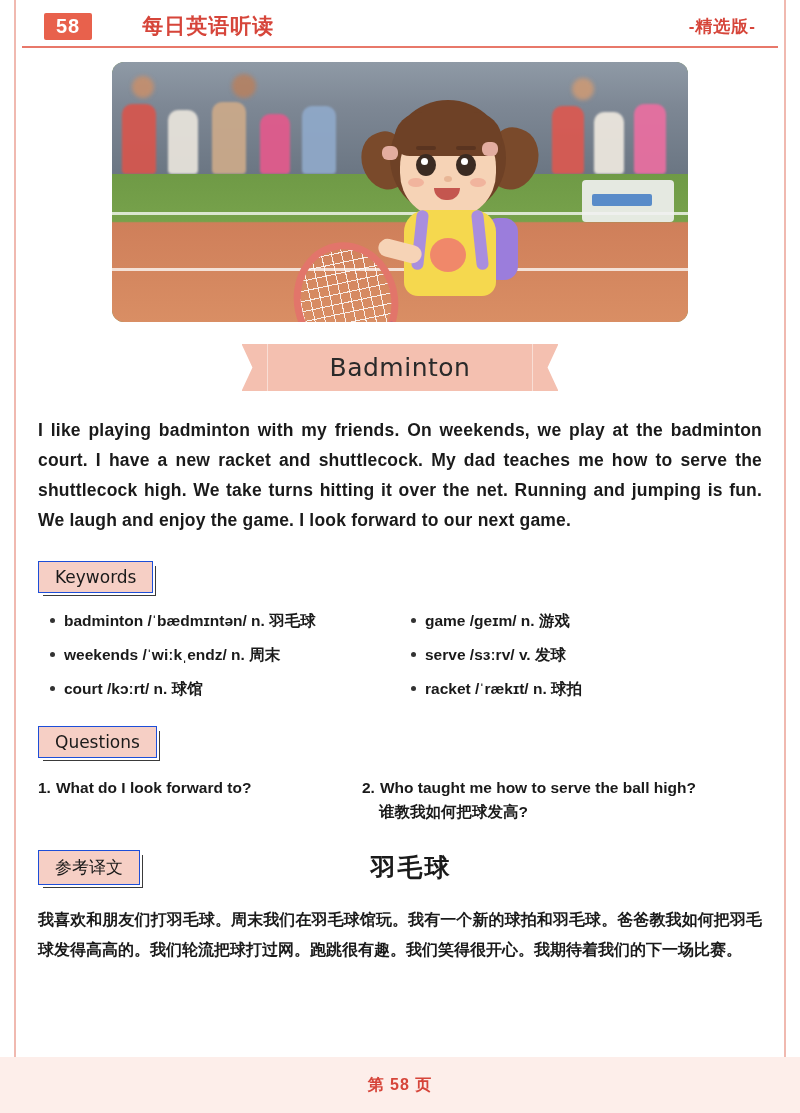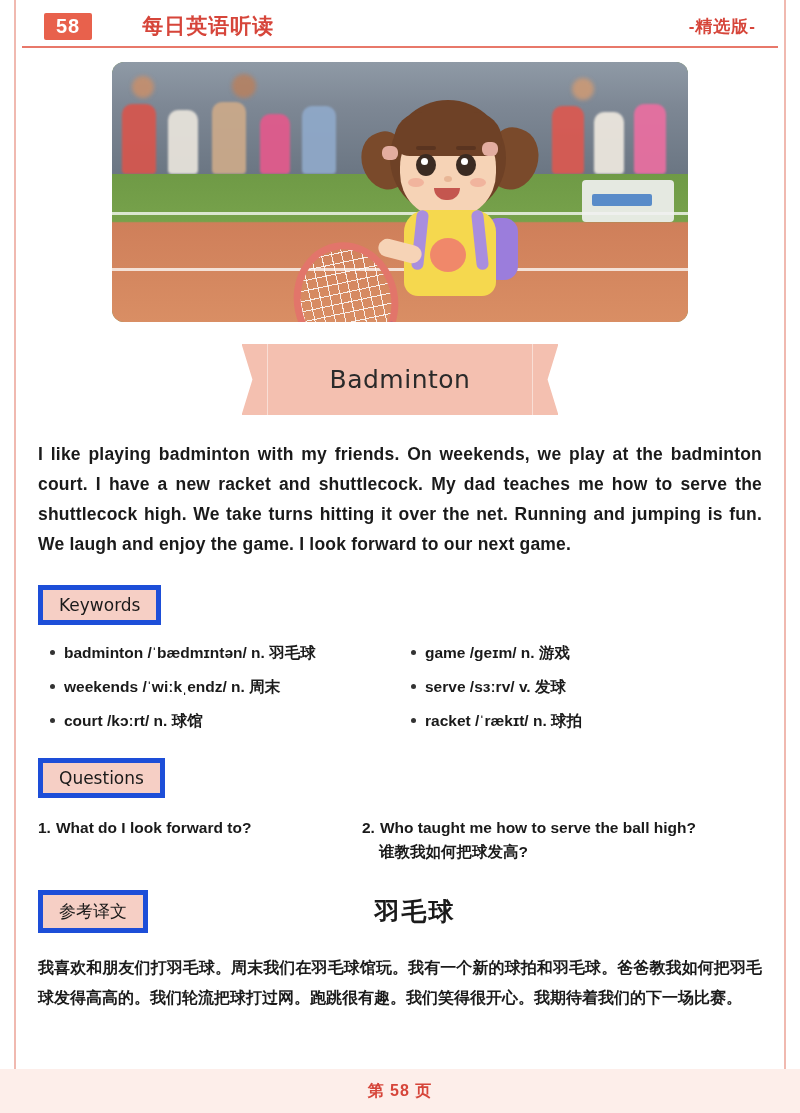--- a/index.html
+++ b/index.html
@@ -133,21 +133,21 @@
   }
   .stand-person { position:absolute; border-radius:10px 10px 4px 4px; filter: blur(1.2px); opacity:.95; }
 
   
   .ribbon-wrap { margin-top: 22px; display: flex; justify-content: center; }
   .ribbon {
     position: relative;
     background: #f4c0b0;
     color: #2a2a2a;
     font-size: 25px;
-    padding: 21px 62px;
+    padding: 9px 62px;
     text-align: center;
     letter-spacing: .5px;
     font-family: "DejaVu Sans", sans-serif;
   }
   .ribbon:before, .ribbon:after {
     content: "";
     position: absolute;
     top: 0;
     width: 26px;
     height: 100%;
@@ -165,21 +165,21 @@
     text-align: justify;
     letter-spacing: .2px;
   }
 
   
   .tag-row { margin: 26px 0 0 22px; }
   .tag {
     display: inline-block;
     position: relative;
     background: #f6cfc5;
-    border: 5px solid #1d4ed8;
+    border: 1px solid #1d4ed8;
     padding: 5px 16px;
     font-size: 17px;
     color: #1a1a1a;
     font-family: "DejaVu Sans", sans-serif;
   }
   .tag:after {
     content: "";
     position: absolute;
     left: 4px; right: -4px; top: 4px; bottom: -4px;
     border-right: 1px solid #3a3a3a;
@@ -237,21 +237,21 @@
     font-size: 16px;
     line-height: 1.85;
     text-align: justify;
     font-weight: bold;
   }
 
   
   .footer {
     position: absolute;
     left: 0; right: 0; bottom: 0;
-    height: 44px;
+    height: 56px;
     background: #fdeeea;
     display: flex;
     align-items: center;
     justify-content: center;
   }
   .footer-page {
     color: #d6453a;
     font-size: 16px;
     font-weight: bold;
     letter-spacing: 1px;

